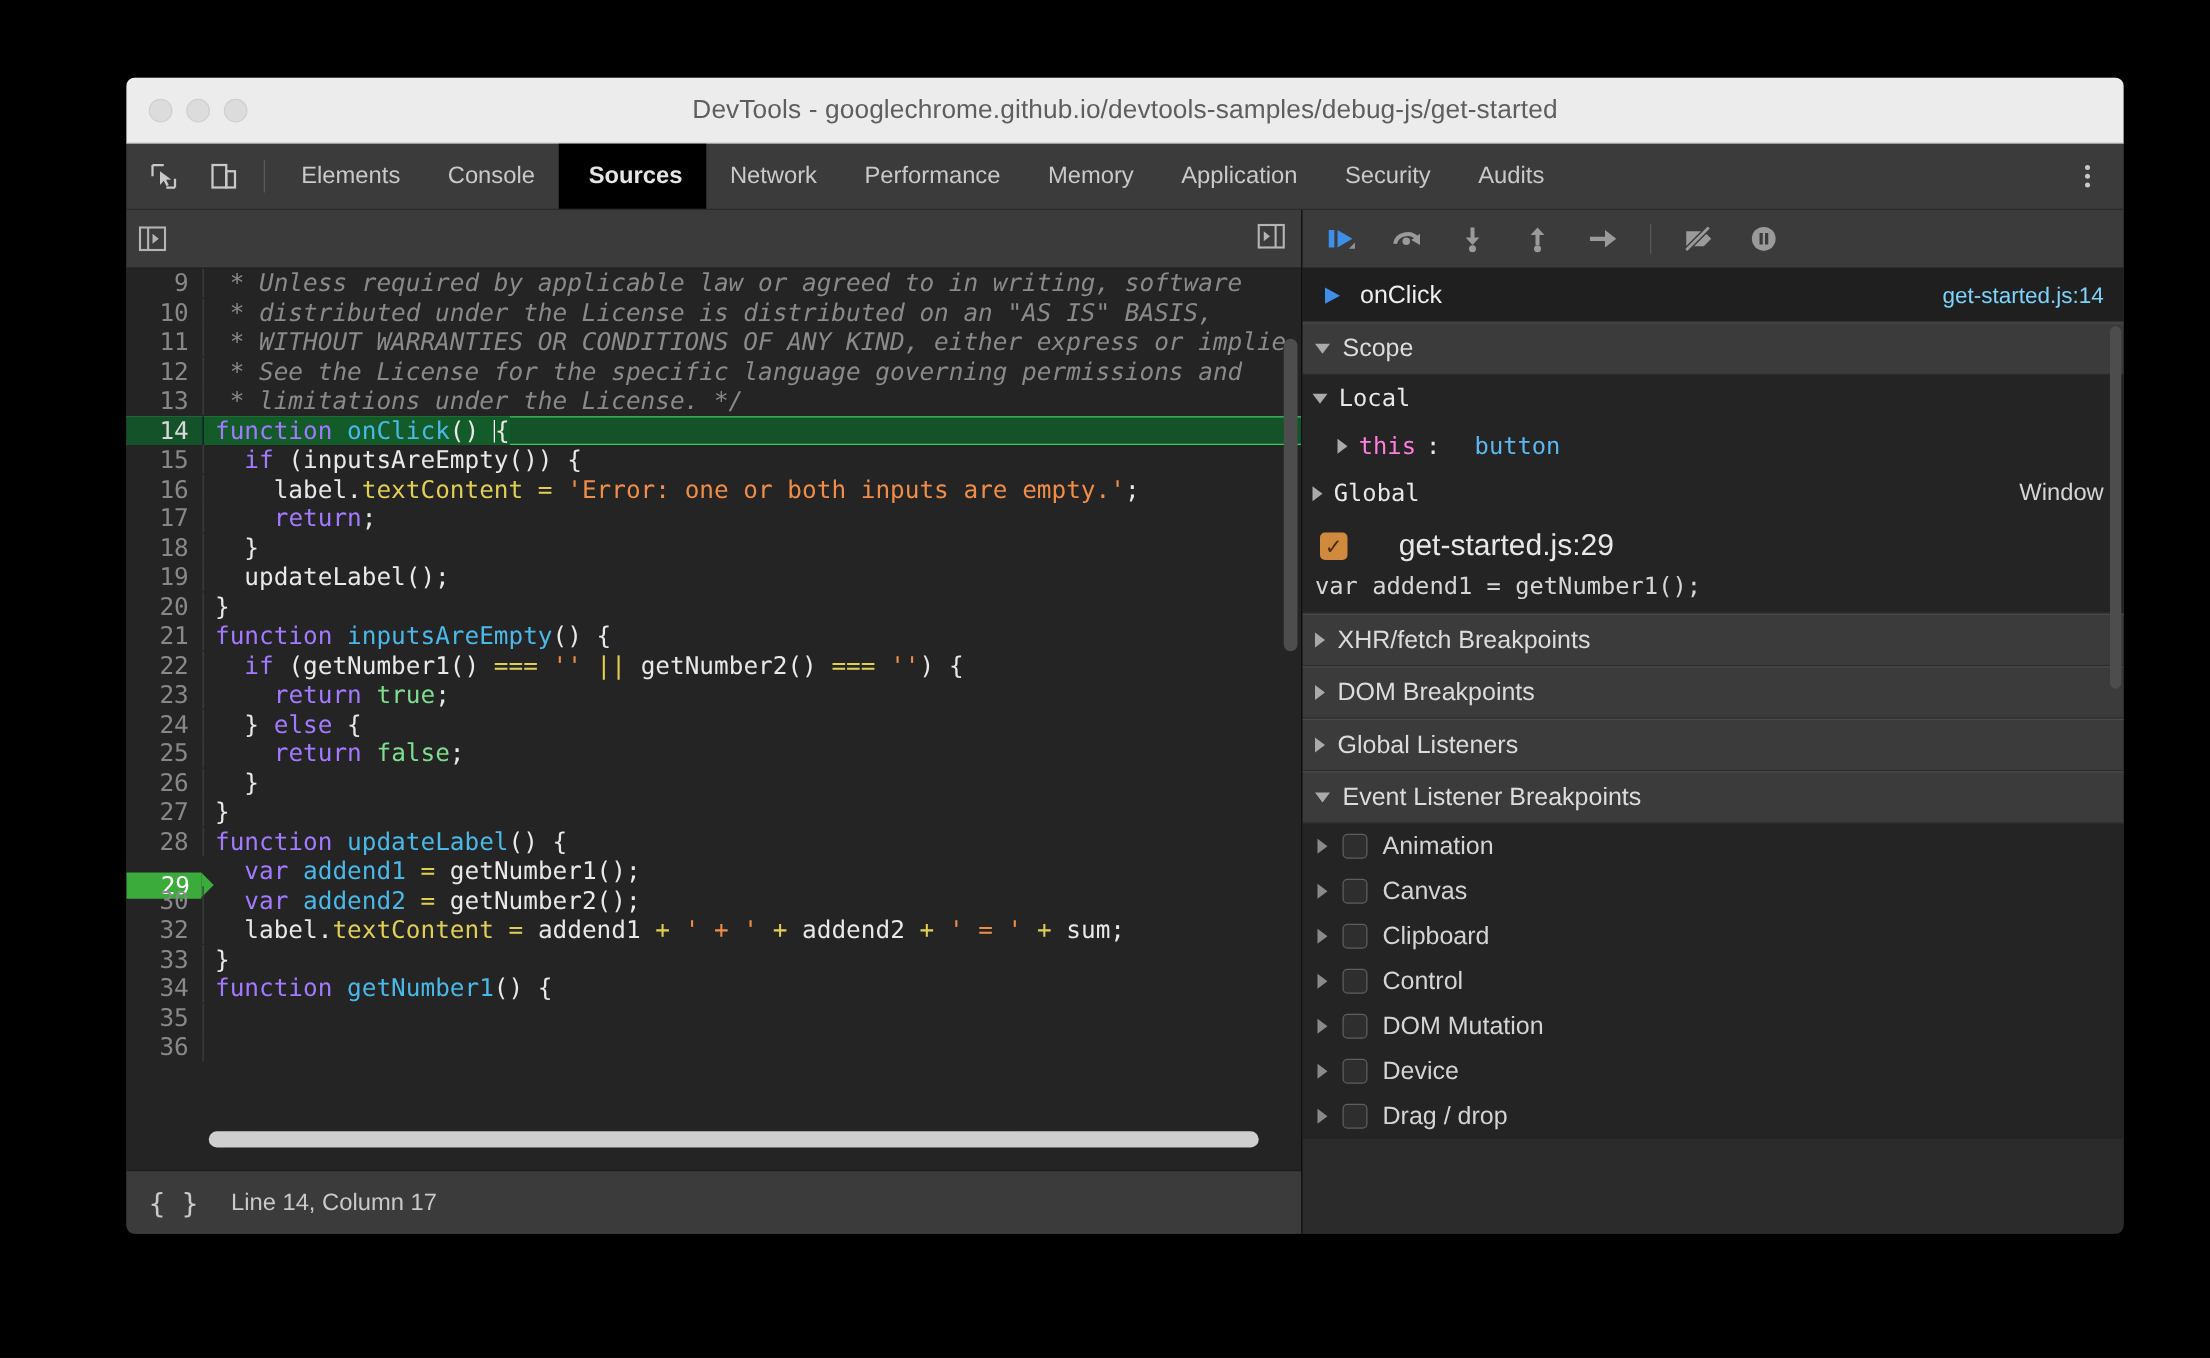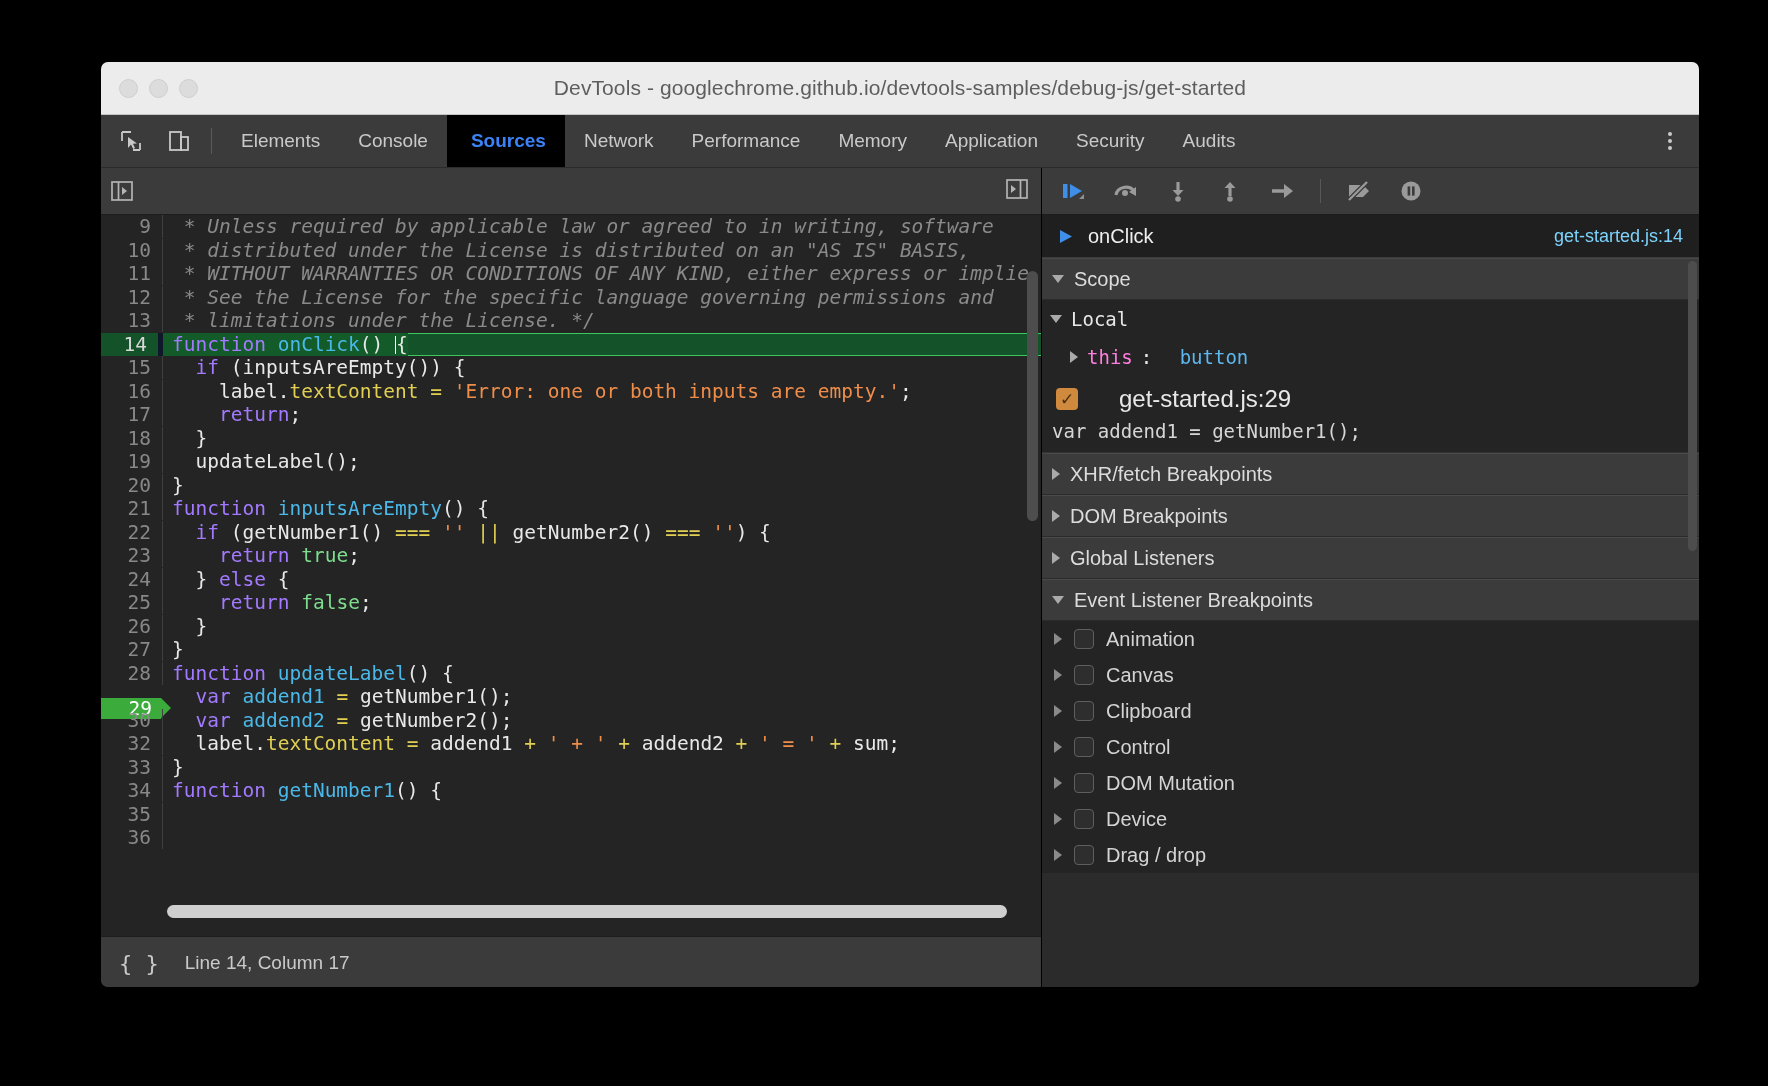--- a/index.html
+++ b/index.html
@@ -91,21 +91,21 @@
     display: flex;
     align-items: center;
     padding: 0 19px;
     font-size: 19px;
     color: #c9c9c9;
     white-space: nowrap;
     cursor: default;
   }
   .ptab.active {
     background: #000000;
-    color: #3b82f6;
+    color: #e5e5e5;
     font-weight: bold;
     padding-left: 24px;
   }
   #kebab {
     position: absolute;
     right: 18px;
     width: 22px;
     height: 36px;
     display: flex;
     flex-direction: column;
@@ -216,21 +216,21 @@
   .cl.exec .codetext {
     background: linear-gradient(#135c2a,#135c2a);
   }
   .cl.exec {
     background: #14532a;
     box-shadow: inset 0 1px 0 #3ec75e, inset 0 -1px 0 #3ec75e;
   }
   .cl.exec .gutter {
     background: #14532a;
     color: #d8d8d8;
-    border-right: 5px solid #0f172a;
+    border-right: 1px solid #0f172a;
   }
   
   .cl.bp .gutter {
     background: transparent;
     color: #ffffff;
   }
   .bp-badge {
     position: absolute;
     left: 0; top: 1px;
     width: 60px; height: 21px;
@@ -650,20 +650,25 @@
           <div class="scope-row">
             <span class="tri"></span>
             <span>Local</span>
           </div>
 
           <div class="scope-row indent">
             <span class="tri collapsed"></span>
             <span class="mono-pink">this</span><span>:</span>&nbsp;<span class="mono-cyan">button</span>
           </div>
 
+          <div class="scope-row">
+            <span class="tri collapsed"></span>
+            <span>Global</span>
+            <span class="val-right">Window</span>
+          </div>
 
 
           <div class="bp-row">
             <div class="bp-line1">
               <span class="bp-check">✓</span>
               <span class="bp-file">get-started.js:29</span>
             </div>
             <div class="bp-code">var addend1 = getNumber1();</div>
           </div>
 

